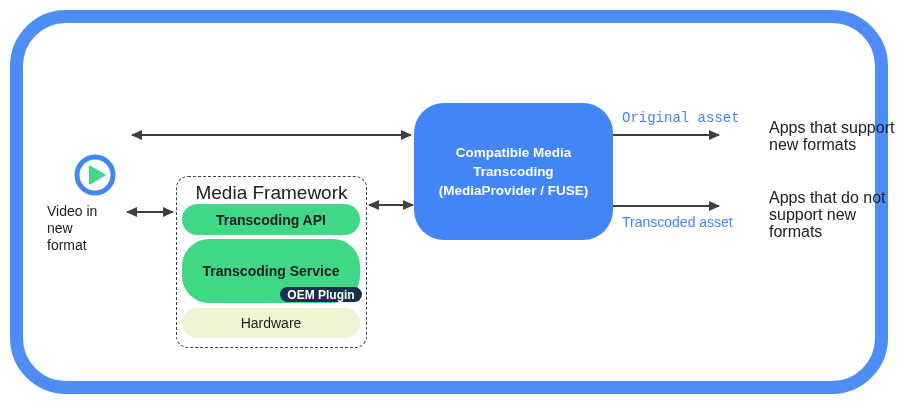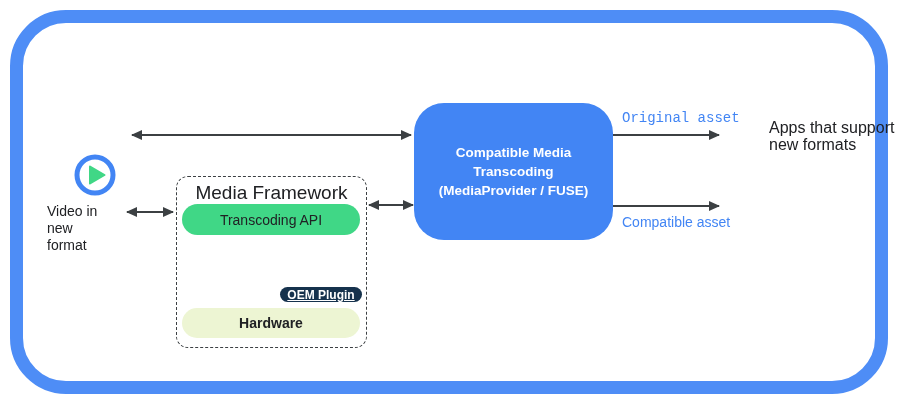--- a/index.html
+++ b/index.html
@@ -26,27 +26,27 @@
   .arrow{position:absolute;height:0;border-top:2px solid var(--arrow);}
   .arrow::before,.arrow::after{content:"";position:absolute;top:-6px;width:0;height:0;
     border-top:5px solid transparent;border-bottom:5px solid transparent;}
   .head-left::before{left:-1px;border-right:11px solid var(--arrow);}
   .head-right::after{right:-1px;border-left:11px solid var(--arrow);}
 
   .video-label{left:47px;top:203px;width:85px;text-align:left;font-size:14px;line-height:17px;}
 
   .fw-box{left:176px;top:176px;width:191px;height:172px;border:1.5px dashed #3c4043;border-radius:12px;}
   .fw-title{left:176px;top:182px;width:191px;text-align:center;font-size:19px;}
-  .pill{border-radius:16px;background:var(--green);font-size:14px;font-weight:normal;}
+  .pill{border-radius:16px;background:var(--green);font-size:14px;font-weight:bold;}
   .api-pill{left:182px;top:204px;width:178px;height:31px;}
   .service-box{left:182px;top:239px;width:178px;height:64px;border-radius:27px;}
   .oem-pill{left:280px;top:287px;width:82px;height:15px;border-radius:11px;background:var(--navy);
-    color:#fff;font-size:12px;font-weight:bold;text-decoration:underline;}
+    color:#fff;font-size:12px;font-weight:bold;}
   .hw-pill{left:182px;top:308px;width:178px;height:30px;border-radius:15px;background:var(--cream);
-    font-size:14px;font-weight:bold;}
+    font-size:14px;font-weight:normal;}
 
   .transcoder{left:414px;top:103px;width:199px;height:137px;border-radius:30px;background:var(--box-blue);
     color:#fff;font-size:13.5px;font-weight:bold;line-height:19px;}
 
   .asset-label{color:var(--accent-blue);font-size:14px;}
   .target-text{font-size:16px;line-height:17px;margin-left:32px;}
 </style>
 </head>
 <body>
 
@@ -62,28 +62,31 @@
 new
 format</div>
 
   <div class="arrow head-left head-right" style="left:132px;top:134px;width:279px;"></div>
   <div class="arrow head-left head-right" style="left:127px;top:211px;width:46px;"></div>
   <div class="arrow head-left head-right" style="left:369px;top:204px;width:44px;"></div>
 
   <div class="abs fw-box"></div>
   <div class="abs fw-title">Media Framework</div>
   <div class="abs center pill api-pill">Transcoding API</div>
+  <div class="abs center pill service-box">Transcoding Service</div>
   <div class="abs center oem-pill">OEM Plugin</div>
   <div class="abs center hw-pill">Hardware</div>
 
   <div class="abs center transcoder pre">Compatible Media
 Transcoding
 (MediaProvider / FUSE)</div>
 
   <div class="abs asset-label" style="left:622px;top:110px;font-family:Liberation Mono, monospace;">Original asset</div>
   <div class="arrow head-right" style="left:613px;top:134px;width:106px;"></div>
   <div class="abs target-text pre" style="left:737px;top:119px;">Apps that support
 new formats</div>
 
   <div class="arrow head-right" style="left:613px;top:205px;width:106px;"></div>
-  <div class="abs asset-label" style="left:622px;top:214px;">Compatible asset</div>
+  <div class="abs asset-label" style="left:622px;top:214px;">Transcoded asset</div>
+  <div class="abs target-text pre" style="left:737px;top:189px;">Apps that do not
+support new formats</div>
 
 </div>
 
 </body></html>

